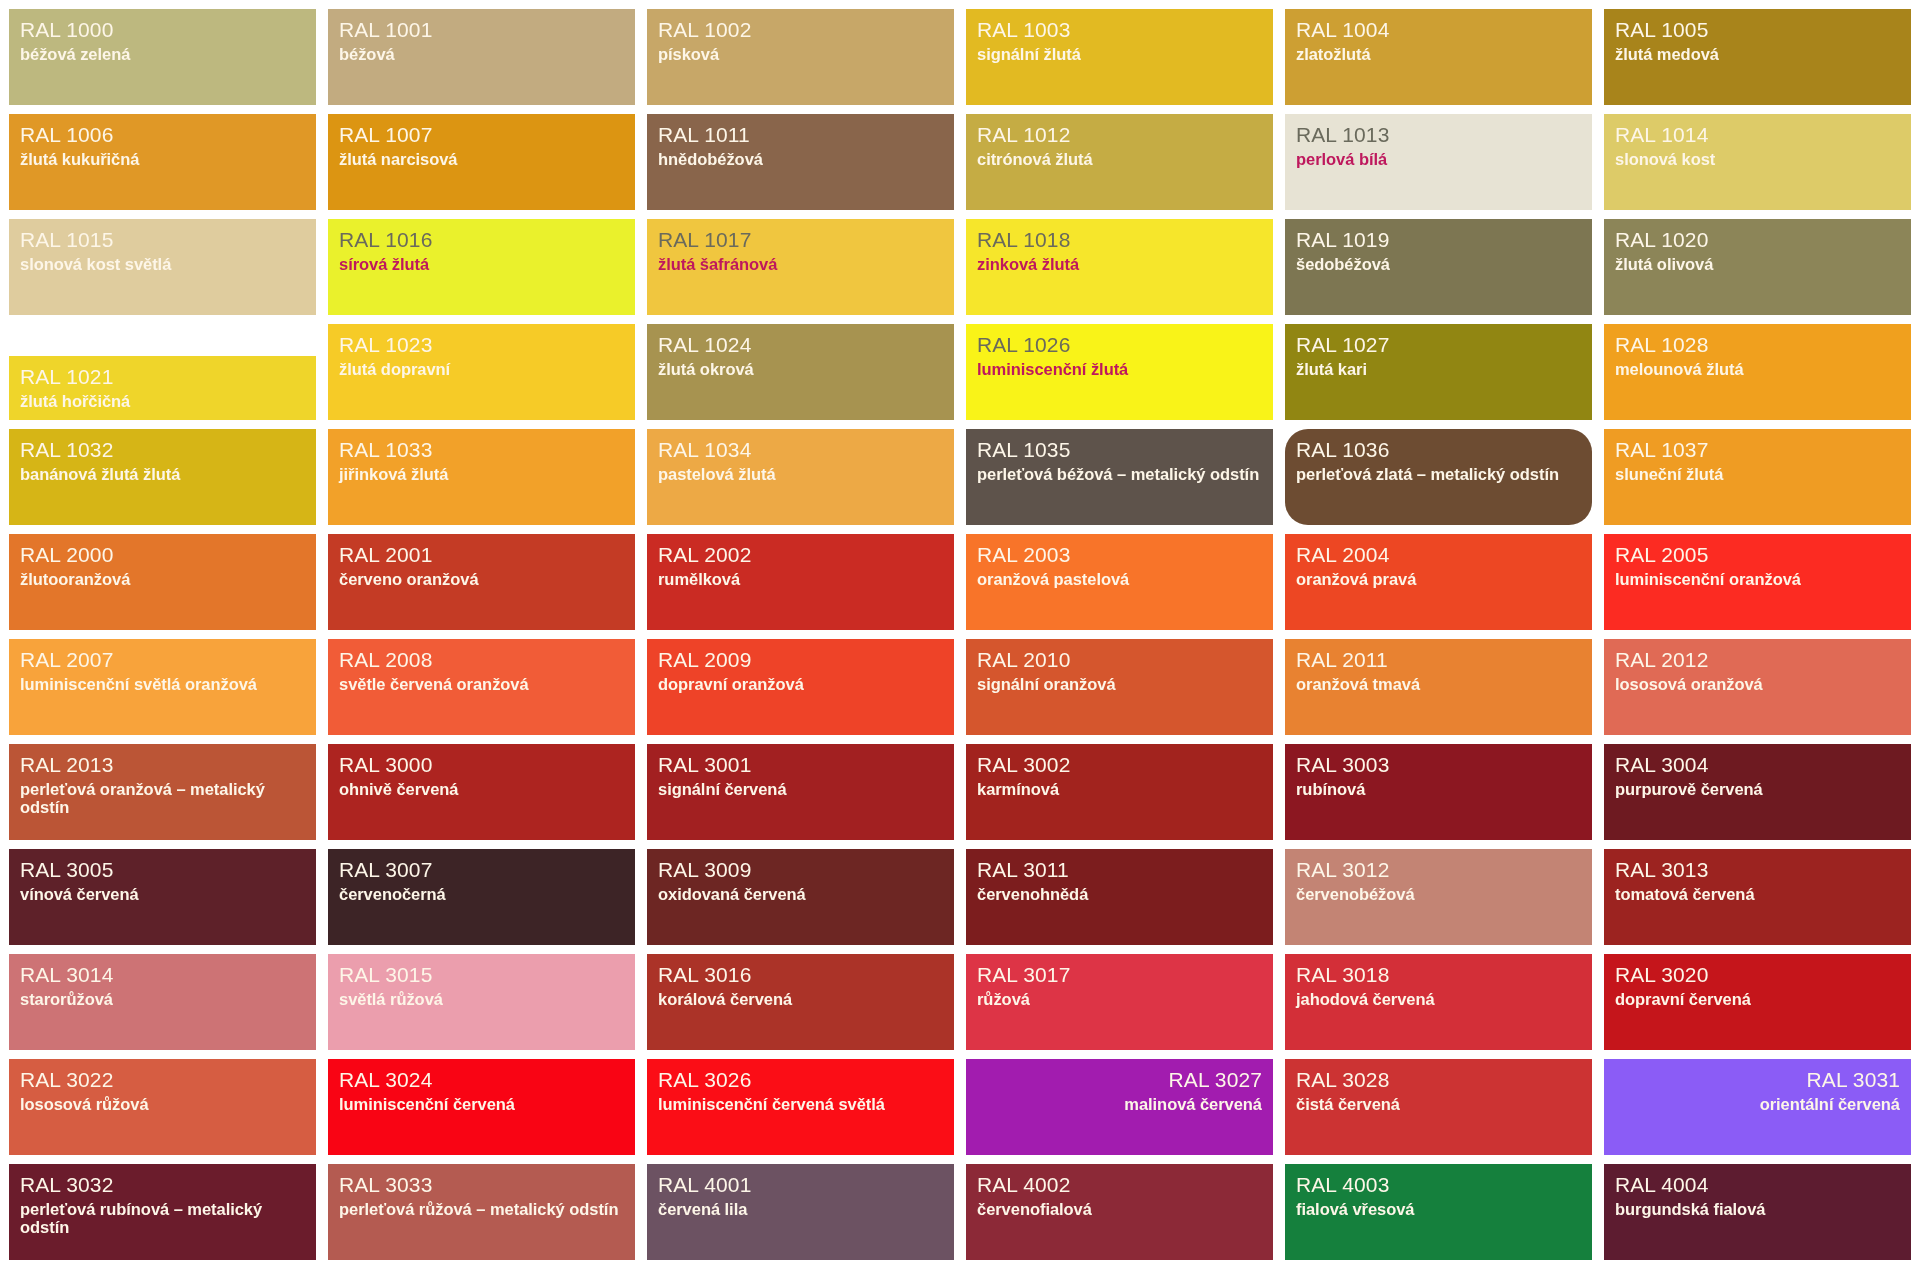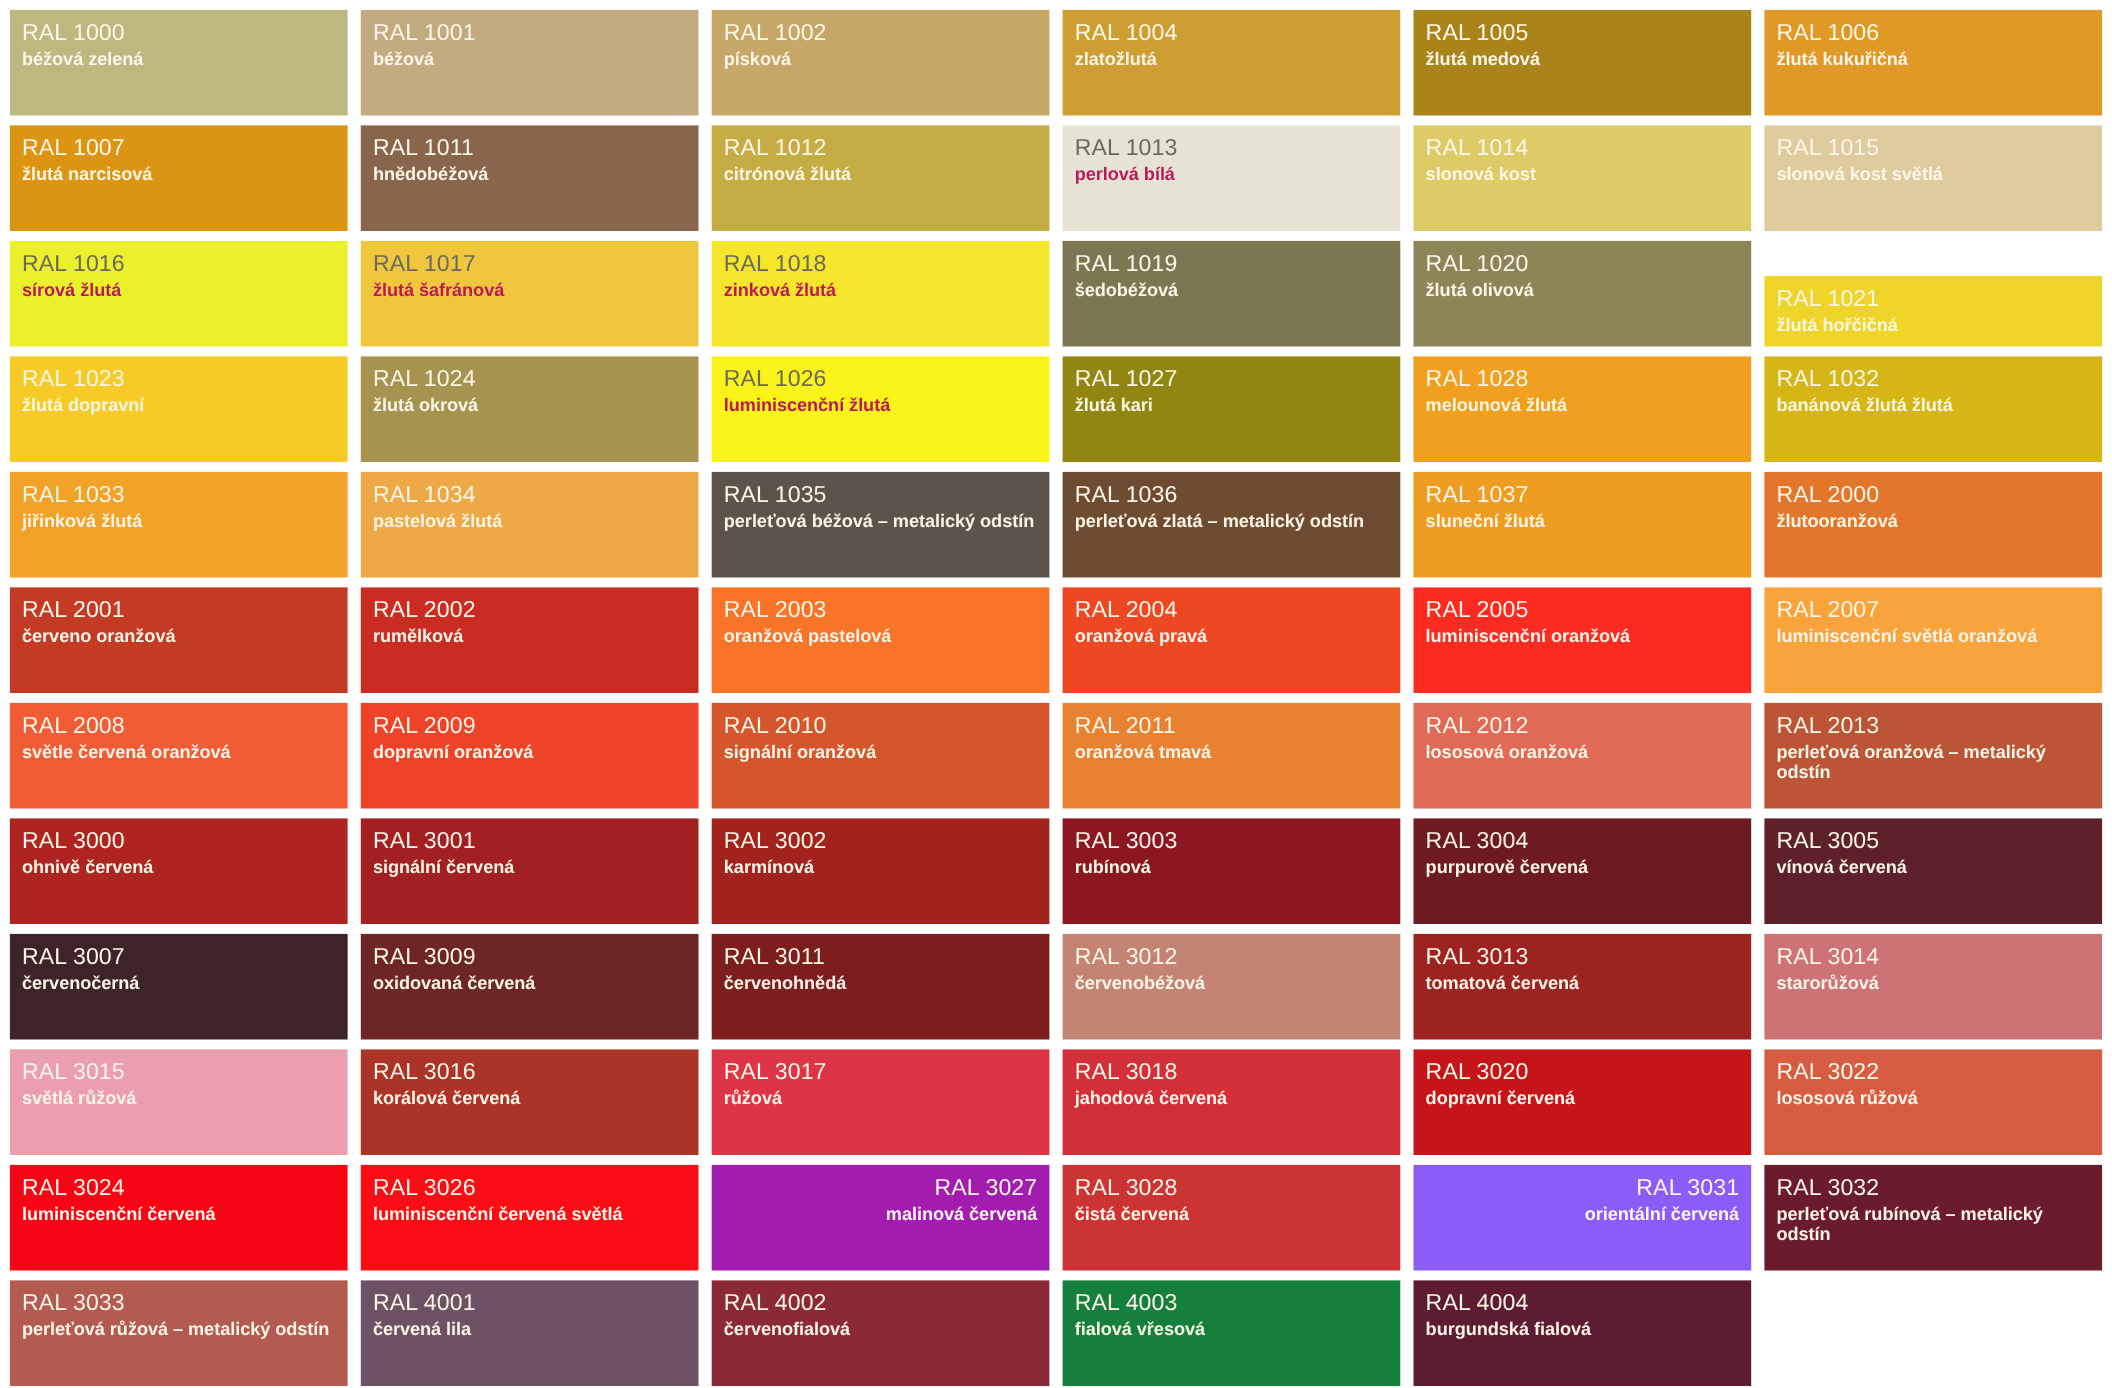--- a/index.html
+++ b/index.html
@@ -56,20 +56,24 @@
       <span class="cname">béžová zelená</span>
     </div>
     <div class="swatch light" style="background: rgb(194, 171, 128);">
       <span class="code">RAL 1001</span>
       <span class="cname">béžová</span>
     </div>
     <div class="swatch light" style="background: rgb(199, 167, 104);">
       <span class="code">RAL 1002</span>
       <span class="cname">písková</span>
     </div>
+    <div class="swatch light" style="background: rgb(226, 186, 34);">
+      <span class="code">RAL 1003</span>
+      <span class="cname">signální žlutá</span>
+    </div>
     <div class="swatch light" style="background: rgb(205, 159, 51);">
       <span class="code">RAL 1004</span>
       <span class="cname">zlatožlutá</span>
     </div>
     <div class="swatch light" style="background: rgb(168, 132, 27);">
       <span class="code">RAL 1005</span>
       <span class="cname">žlutá medová</span>
     </div>
     <div class="swatch light" style="background: rgb(224, 152, 38);">
       <span class="code">RAL 1006</span>
@@ -152,21 +156,21 @@
       <span class="cname">jiřinková žlutá</span>
     </div>
     <div class="swatch light" style="background: rgb(237, 169, 69);">
       <span class="code">RAL 1034</span>
       <span class="cname">pastelová žlutá</span>
     </div>
     <div class="swatch light" style="background: rgb(94, 83, 75);">
       <span class="code">RAL 1035</span>
       <span class="cname">perleťová béžová – metalický odstín</span>
     </div>
-    <div class="swatch light" style="background: rgb(109, 76, 50);">
+    <div class="swatch light" style="background: rgb(109, 76, 50); border-radius: 23px;">
       <span class="code">RAL 1036</span>
       <span class="cname">perleťová zlatá – metalický odstín</span>
     </div>
     <div class="swatch light" style="background: rgb(239, 156, 35);">
       <span class="code">RAL 1037</span>
       <span class="cname">sluneční žlutá</span>
     </div>
     <div class="swatch light" style="background: rgb(227, 118, 42);">
       <span class="code">RAL 2000</span>
       <span class="cname">žlutooranžová</span>

